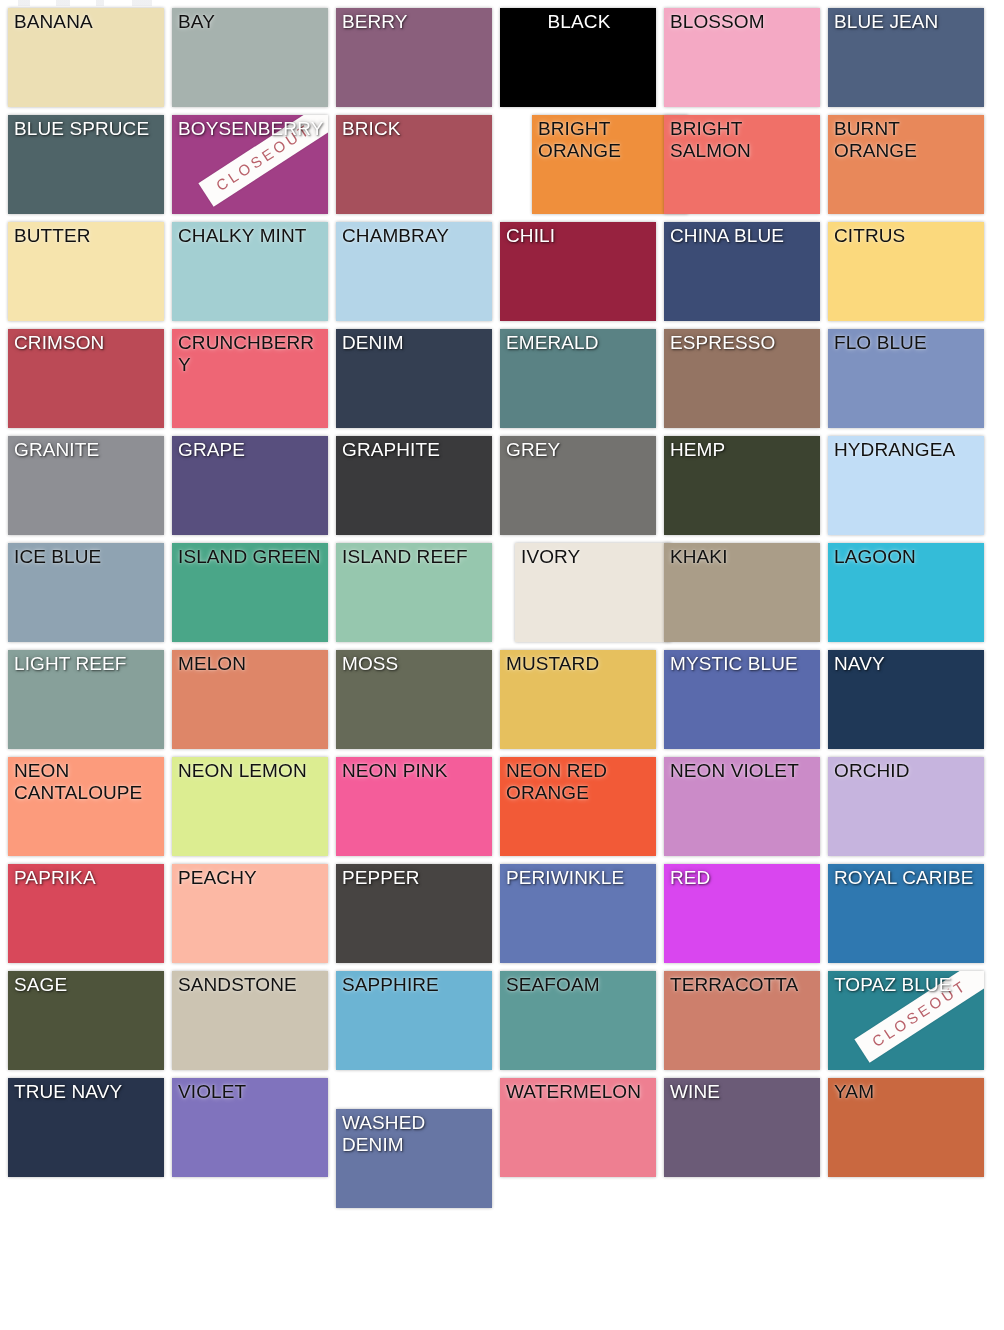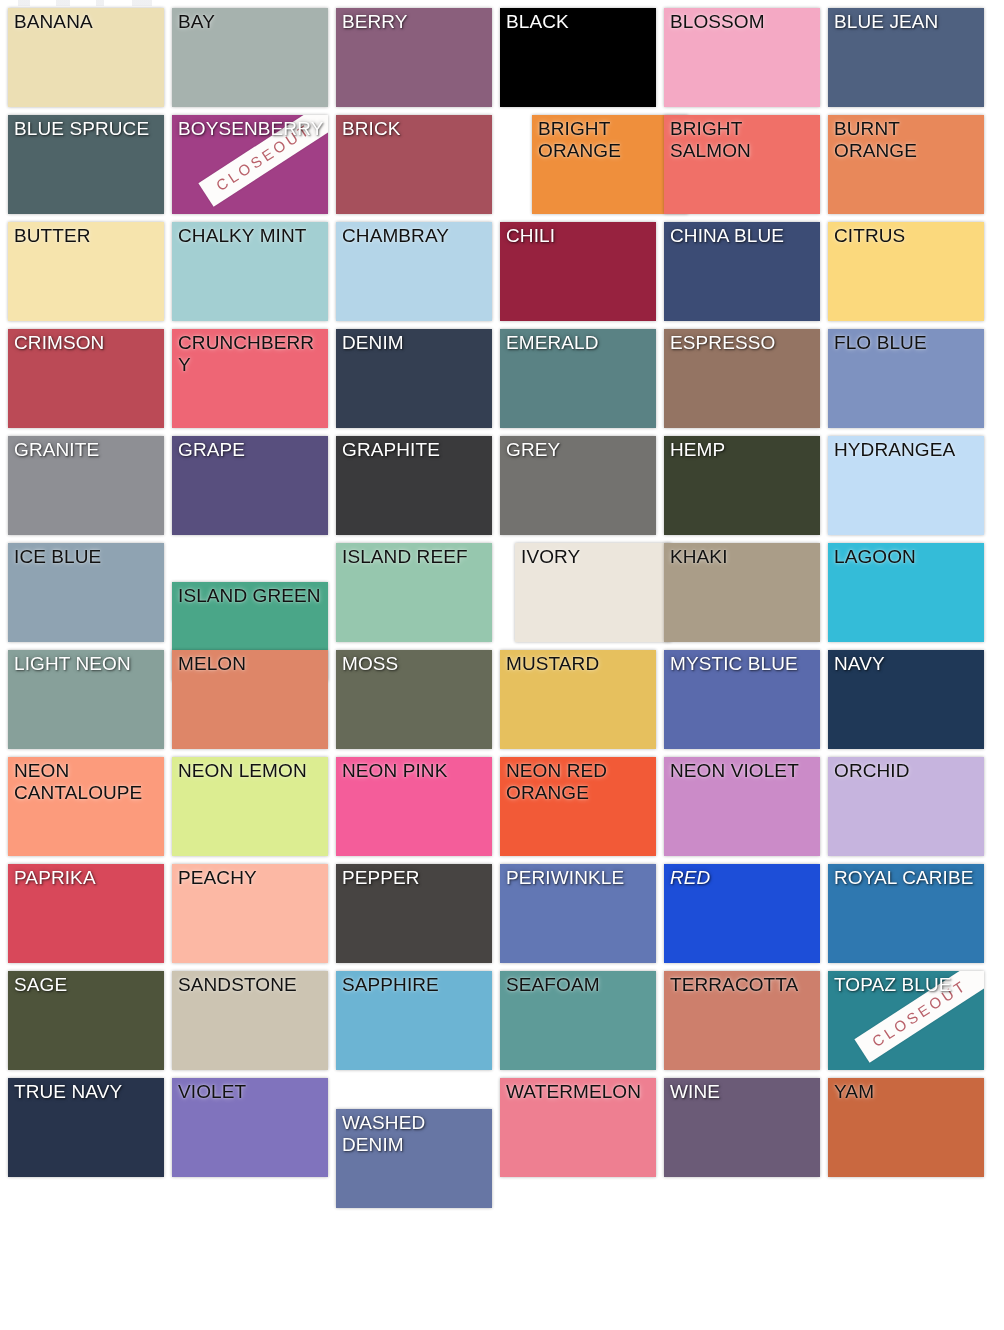--- a/index.html
+++ b/index.html
@@ -113,21 +113,21 @@
       <div class="swatch" style="background: rgb(166, 178, 174);">
         <div class="swatch-label dark">BAY</div>
       </div>
     </div>
     <div class="swatch-cell">
       <div class="swatch" style="background: rgb(138, 95, 124);">
         <div class="swatch-label light">BERRY</div>
       </div>
     </div>
     <div class="swatch-cell">
-      <div class="swatch" style="background: rgb(0, 0, 0);">
+      <div class="swatch" style="background: rgb(0, 0, 0); text-align: center;">
         <div class="swatch-label light">BLACK</div>
       </div>
     </div>
     <div class="swatch-cell">
       <div class="swatch" style="background: rgb(244, 169, 196);">
         <div class="swatch-label dark">BLOSSOM</div>
       </div>
     </div>
     <div class="swatch-cell">
       <div class="swatch" style="background: rgb(79, 97, 128);">
@@ -256,21 +256,21 @@
       <div class="swatch" style="background: rgb(193, 221, 246);">
         <div class="swatch-label dark">HYDRANGEA</div>
       </div>
     </div>
     <div class="swatch-cell">
       <div class="swatch" style="background: rgb(143, 163, 178);">
         <div class="swatch-label dark">ICE BLUE</div>
       </div>
     </div>
     <div class="swatch-cell">
-      <div class="swatch" style="background: rgb(74, 166, 136); margin-top: 39px;">
+      <div class="swatch" style="background: rgb(74, 166, 136);">
         <div class="swatch-label dark">ISLAND GREEN</div>
       </div>
     </div>
     <div class="swatch-cell">
       <div class="swatch" style="background: rgb(150, 199, 174);">
         <div class="swatch-label dark">ISLAND REEF</div>
       </div>
     </div>
     <div class="swatch-cell">
       <div class="swatch" style="background: rgb(236, 230, 220); margin-left: 15px;">
@@ -282,21 +282,21 @@
         <div class="swatch-label dark">KHAKI</div>
       </div>
     </div>
     <div class="swatch-cell">
       <div class="swatch" style="background: rgb(52, 188, 216);">
         <div class="swatch-label dark">LAGOON</div>
       </div>
     </div>
     <div class="swatch-cell">
       <div class="swatch" style="background: rgb(135, 160, 154);">
-        <div class="swatch-label light">LIGHT NEON</div>
+        <div class="swatch-label light">LIGHT REEF</div>
       </div>
     </div>
     <div class="swatch-cell">
       <div class="swatch" style="background: rgb(222, 134, 104);">
         <div class="swatch-label dark">MELON</div>
       </div>
     </div>
     <div class="swatch-cell">
       <div class="swatch" style="background: rgb(102, 106, 88);">
         <div class="swatch-label light">MOSS</div>
@@ -361,21 +361,21 @@
       <div class="swatch" style="background: rgb(71, 68, 66);">
         <div class="swatch-label light">PEPPER</div>
       </div>
     </div>
     <div class="swatch-cell">
       <div class="swatch" style="background: rgb(98, 119, 180);">
         <div class="swatch-label light">PERIWINKLE</div>
       </div>
     </div>
     <div class="swatch-cell">
-      <div class="swatch" style="background: #1d4ed8; font-style: italic;">
+      <div class="swatch" style="background: #d946ef;">
         <div class="swatch-label light">RED</div>
       </div>
     </div>
     <div class="swatch-cell">
       <div class="swatch" style="background: rgb(47, 120, 176);">
         <div class="swatch-label light">ROYAL CARIBE</div>
       </div>
     </div>
     <div class="swatch-cell">
       <div class="swatch" style="background: rgb(78, 84, 59);">

